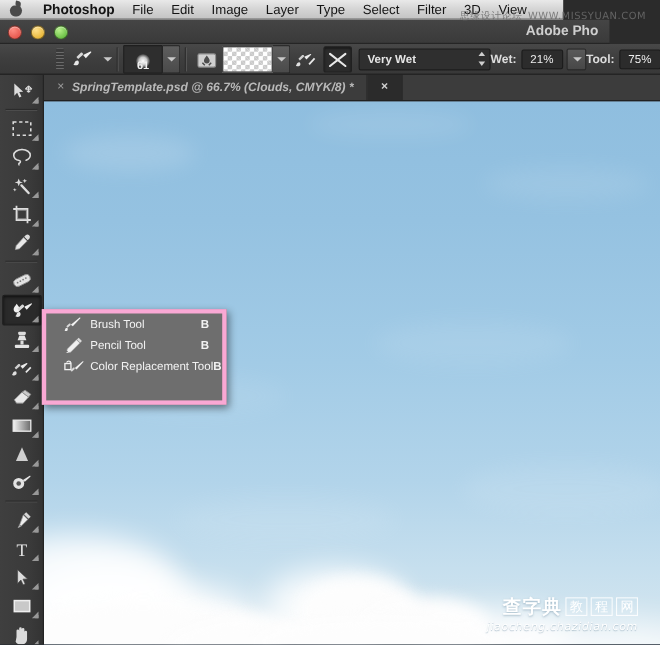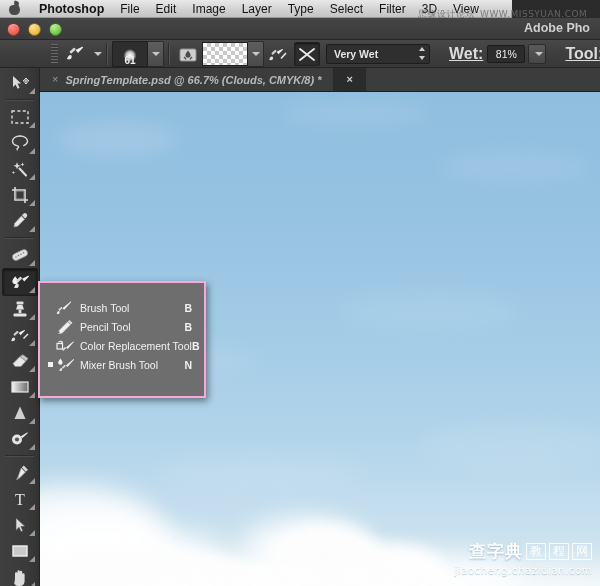--- a/index.html
+++ b/index.html
@@ -38,21 +38,21 @@
   
   .wm-top{
     position:absolute;left:418px;top:8px;z-index:45;
     font-size:9px;color:#6d6d6d;letter-spacing:.5px;white-space:nowrap;
     font-family:"DejaVu Sans",sans-serif;opacity:.85;
   }
   .wm-top .cn{margin-right:5px;margin-top:24px;}
 
   
   .ps-titlebar{
-    position:absolute;left:0;top:18px;width:600px;height:22px;
+    position:absolute;left:0;top:18px;width:554px;height:22px;
     background:linear-gradient(to bottom,#454545 0%,#3a3a3a 100%);
     border-bottom:1px solid #252525;box-sizing:border-box;z-index:30;
   }
   .traffic{position:absolute;left:7px;top:5px;display:flex;gap:8px;}
   .dot{width:11px;height:11px;border-radius:50%;border:1px solid rgba(0,0,0,.45);
        box-shadow:inset 0 1px 1px rgba(255,255,255,.45);}
   .dot.red{background:radial-gradient(circle at 35% 30%,#ff8d82,#e0453b);}
   .dot.yellow{background:radial-gradient(circle at 35% 30%,#ffe08a,#e0a81e);}
   .dot.green{background:radial-gradient(circle at 35% 30%,#b7f08a,#4fae2d);}
   .ps-appname{
@@ -119,21 +119,21 @@
   }
   .combo .lbl{font-size:10.5px;color:#e6e6e6;white-space:nowrap;flex:1 1 auto;font-weight:bold;}
   .updown{
     width:7px;height:13px;margin-left:4px;display:flex;flex-direction:column;
     justify-content:space-between;align-items:center;flex:0 0 auto;
   }
   .updown i{display:block;width:0;height:0;border-left:3.5px solid transparent;
             border-right:3.5px solid transparent;}
   .updown i.u{border-bottom:4px solid #cfcfcf;}
   .updown i.d{border-top:4px solid #cfcfcf;}
-  .opt-label{font-size:16px;color:#dcdcdc;font-weight:bold;margin:0 4px 0 19px;flex:0 0 auto;white-space:nowrap;text-decoration:underline;}
+  .opt-label{font-size:11px;color:#dcdcdc;font-weight:bold;margin:0 4px 0 0;flex:0 0 auto;white-space:nowrap;}
   .numfield{
     height:18px;min-width:38px;background:#2c2c2c;border:1px solid #1b1b1b;border-radius:2px;
     color:#ededed;font-size:10.5px;display:flex;align-items:center;justify-content:center;
     flex:0 0 auto;padding:0 4px;box-sizing:border-box;
   }
   .mini-drop{
     width:16px;height:18px;background:linear-gradient(to bottom,#5a5a5a,#474747);
     border:1px solid #2a2a2a;border-radius:2px;margin-left:3px;
     display:flex;align-items:center;justify-content:center;flex:0 0 auto;
   }
@@ -189,55 +189,56 @@
     position:absolute;inset:0;
     background:linear-gradient(to bottom,#8fbedf 0%,#95c2e1 22%,#a2cbe6 48%,#b2d4ea 70%,#c6dfee 86%,#d8e8f0 100%);
   }
   .wisp{position:absolute;background:rgba(255,255,255,.45);filter:blur(9px);border-radius:50%;}
   .cloud{position:absolute;border-radius:50%;filter:blur(7px);background:#fdfdfd;}
   .cloud.soft{filter:blur(13px);background:rgba(255,255,255,.85);}
 
   
   .flyout{
     position:absolute;left:38px;top:281px;width:168px;
-    background:#6e6e6e;border:2px solid #f9a8d4;
+    background:#6e6e6e;border:4px solid #f9a8d4;
     box-shadow:2px 3px 7px rgba(0,0,0,.45);
-    z-index:60;padding:15px 0 22px 0;box-sizing:border-box;
+    z-index:60;padding:0 0 22px 0;box-sizing:border-box;
   }
   .fly-row{
     height:19px;display:flex;align-items:center;position:relative;
     padding-left:6px;box-sizing:border-box;
   }
   .fly-bullet{
     width:9px;flex:0 0 auto;display:flex;align-items:center;justify-content:center;
   }
   .fly-bullet span{width:5px;height:5px;background:#f2f2f2;display:none;}
   .fly-row.selected .fly-bullet span{display:block;}
   .fly-icon{width:20px;height:16px;flex:0 0 auto;margin-right:5px;display:flex;align-items:center;justify-content:center;}
   .fly-label{font-size:10.5px;color:#f2f2f2;white-space:nowrap;flex:1 1 auto;}
   .fly-key{font-size:10.5px;color:#f2f2f2;font-weight:bold;margin-right:12px;flex:0 0 auto;}
 
   
   .wm-bot{
-    position:absolute;right:8px;bottom:10px;z-index:55;text-align:center;
+    position:absolute;right:20px;bottom:10px;z-index:55;text-align:center;
     font-family:"DejaVu Sans",sans-serif;
   }
   .wm-bot .row1{display:flex;align-items:center;gap:3px;justify-content:flex-end;}
   .wm-bot .big{font-size:17px;color:#ffffff;font-weight:bold;letter-spacing:1px;
                text-shadow:0 1px 2px rgba(120,150,170,.6);}
   .wm-bot .boxed{
     display:flex;gap:3px;
   }
   .wm-bot .boxed span{
     font-size:12px;color:#ffffff;border:1px solid rgba(255,255,255,.85);
     padding:1px 3px;line-height:1.05;
   }
   .wm-bot .row2{
     font-size:10px;color:#ffffff;letter-spacing:.6px;margin-top:2px;text-align:right;
     text-shadow:0 1px 1px rgba(120,150,170,.55);
+    font-style:italic;
   }
 </style>
 </head>
 <body>
 
 <div id="app">
 
   <div class="menubar">
     <div class="apple-logo">
       <div class="body"></div>
@@ -313,30 +314,30 @@
         <path d="M14 14.5l5-5.5" stroke="#e8e8e8" stroke-width="1.6" fill="none"></path>
       </svg>
     </div>
 
     <div class="icon-btn pressed">
       <svg class="ti" viewBox="0 0 22 20">
         <path d="M4 5l14 11M18 5L4 16" stroke="#e8e8e8" stroke-width="1.9" fill="none" stroke-linecap="round"></path>
       </svg>
     </div>
 
-    <div class="combo" style="width:104px;margin-left:4px;align-items:center;">
+    <div class="combo" style="width:120px;margin-left:4px;align-items:center;">
       <div class="lbl">Very Wet</div>
       <div class="updown">
           <i class="u"></i>
           <i class="d"></i>
         </div>
     </div>
 
     <div class="opt-label">Wet:</div>
-    <div class="numfield">81%</div>
+    <div class="numfield">21%</div>
     <div class="mini-drop">
         <div class="caret"></div>
       </div>
 
     <div class="opt-label">Tool:</div>
     <div class="numfield">75%</div>
     <div class="mini-drop">
         <div class="caret"></div>
       </div>
 
@@ -589,35 +590,20 @@
           <path d="M2.5 4.5c1-1.6 3-1.6 4 0" fill="none" stroke="#f0f0f0" stroke-width="1.1"></path>
           <path d="M6.2 3.2l.8 1.8-1.9-.2z" fill="#f0f0f0"></path>
           <path d="M8.5 9.3c.4-.4 1-.2 1.3.1.3.4.2.9-.1 1.2l-2.5 2.3-1.1-1.3z" fill="#dadada"></path>
           <path d="M10 9.6l7.2-6.1c.4-.3.9.2.6.6l-6.2 6.9z" fill="#f2f2f2"></path>
         </svg>
       </div>
       <div class="fly-label">Color Replacement Tool</div>
       <div class="fly-key">B</div>
     </div>
 
-    <div class="fly-row selected">
-      <div class="fly-bullet">
-          <span></span>
-        </div>
-      <div class="fly-icon">
-        <svg width="19" height="15" viewBox="0 0 19 15">
-          <path d="M4.4 1.5C3.2 3.3 2.2 4.3 2.2 5.5a2.2 2.2 0 104.4 0c0-1.2-1-2.2-2.2-4z" fill="#f2f2f2"></path>
-          <path d="M8.3 8.1c.4-.4 1-.2 1.3.1.3.4.2.9-.1 1.2l-2.6 2.3-1.1-1.3z" fill="#dadada"></path>
-          <path d="M9.9 8.6l7.4-6.4c.4-.3.9.2.6.6l-6.4 7.1z" fill="#f2f2f2"></path>
-          <path d="M5.6 10.9c-1.1 0-1.6.8-1.8 1.5-.1.5-.3.8-.6 1 0 0 .5.5 1.3.5 1 0 1.7-.6 1.7-1.5 0-.8-.2-1.5-.6-1.5z" fill="#e6e6e6"></path>
-        </svg>
-      </div>
-      <div class="fly-label">Mixer Brush Tool</div>
-      <div class="fly-key">N</div>
-    </div>
   </div>
 
   <div class="wm-bot">
     <div class="row1">
       <span class="big">查字典</span>
       <span class="boxed">
         <span>教</span>
         <span>程</span>
         <span>网</span>
       </span>

